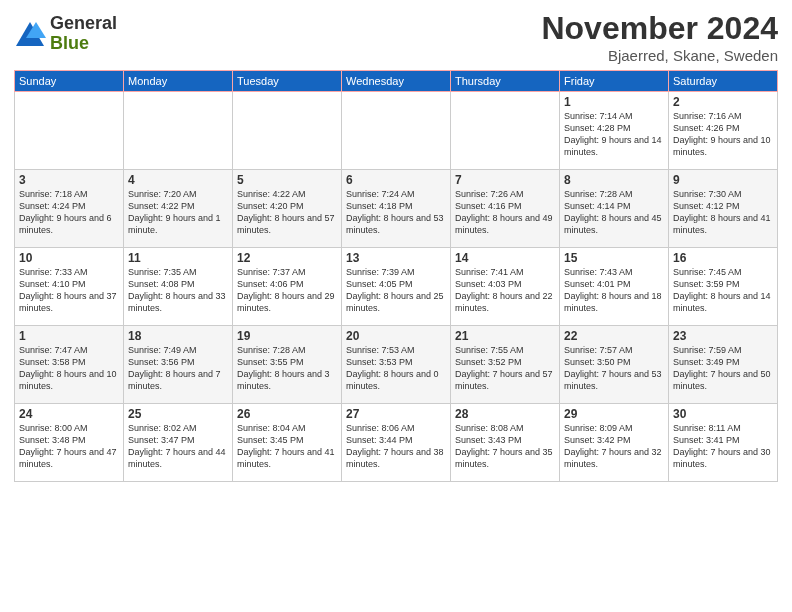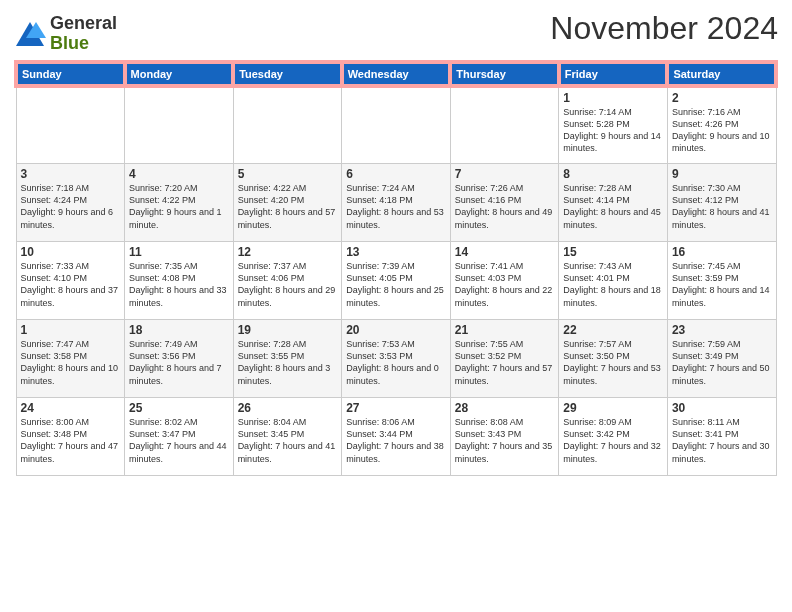--- a/index.html
+++ b/index.html
@@ -44,40 +44,40 @@
     .logo-icon {
       width: 32px;
       height: 28px;
       margin-right: 4px;
     }
     .title-block {
       text-align: right;
     }
     .month-title {
       font-size: 32px;
-      font-weight: normal;
+      font-weight: bold;
       color: #333;
     }
     .location {
       font-size: 15px;
       color: #555;
     }
     .calendar {
       width: 100%;
       border-collapse: collapse;
       table-layout: fixed;
     }
     .calendar th {
       background: #1565c0;
       color: #fff;
       font-size: 11px;
-      font-weight: bold;
+      font-weight: normal;
       padding: 4px 4px;
       text-align: left;
-      border: 4px solid #fca5a5;
+      border: 1px solid #fca5a5;
     }
     .calendar td {
       vertical-align: top;
       border: 1px solid #ccc;
       padding: 3px 4px;
       height: 78px;
       font-size: 9.5px;
       color: #333;
       background: #fff;
     }
@@ -110,20 +110,21 @@
         <polygon points="16,2 30,26 2,26" fill="#1565c0"></polygon>
         <polygon points="22,2 32,18 12,18" fill="#42a5f5"></polygon>
       </svg>
       <div class="logo-text">
         <span class="logo-general">General</span>
         <span class="logo-blue">Blue</span>
       </div>
     </div>
     <div class="title-block">
       <div class="month-title">November 2024</div>
+      <div class="location">Bjaerred, Skane, Sweden</div>
     </div>
   </div>
 
   <table class="calendar">
     <thead>
       <tr>
         <th>Sunday</th>
         <th>Monday</th>
         <th>Tuesday</th>
         <th>Wednesday</th>
@@ -135,21 +136,21 @@
     <tbody id="calendar-body">
     <tr>
           <td class="empty-cell"></td>
           <td class="empty-cell"></td>
           <td class="empty-cell"></td>
           <td class="empty-cell"></td>
           <td class="empty-cell"></td>
           <td>
             <span class="day-num">1</span>
             <div class="day-info">Sunrise: 7:14 AM
-Sunset: 5:28 PM
+Sunset: 4:28 PM
 Daylight: 9 hours and 14 minutes.</div>
           </td>
           <td>
             <span class="day-num">2</span>
             <div class="day-info">Sunrise: 7:16 AM
 Sunset: 4:26 PM
 Daylight: 9 hours and 10 minutes.</div>
           </td>
         </tr>
         <tr>

